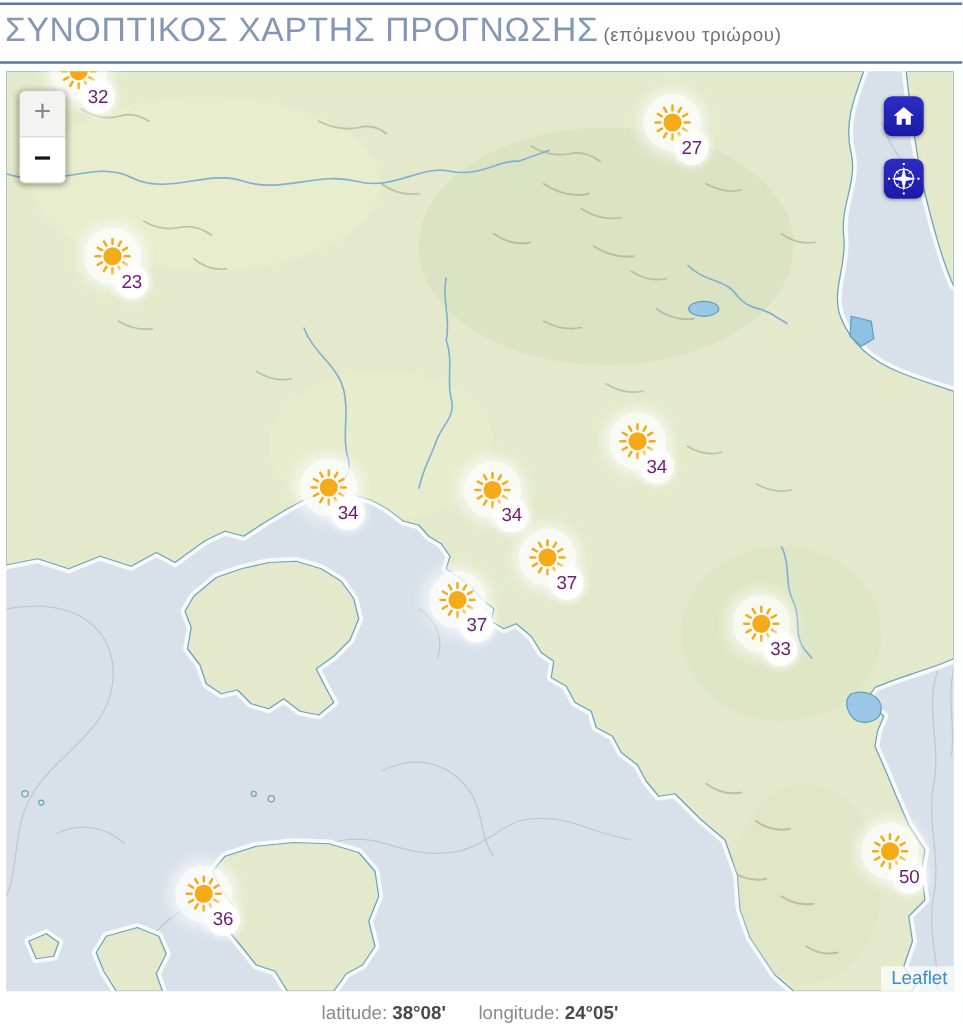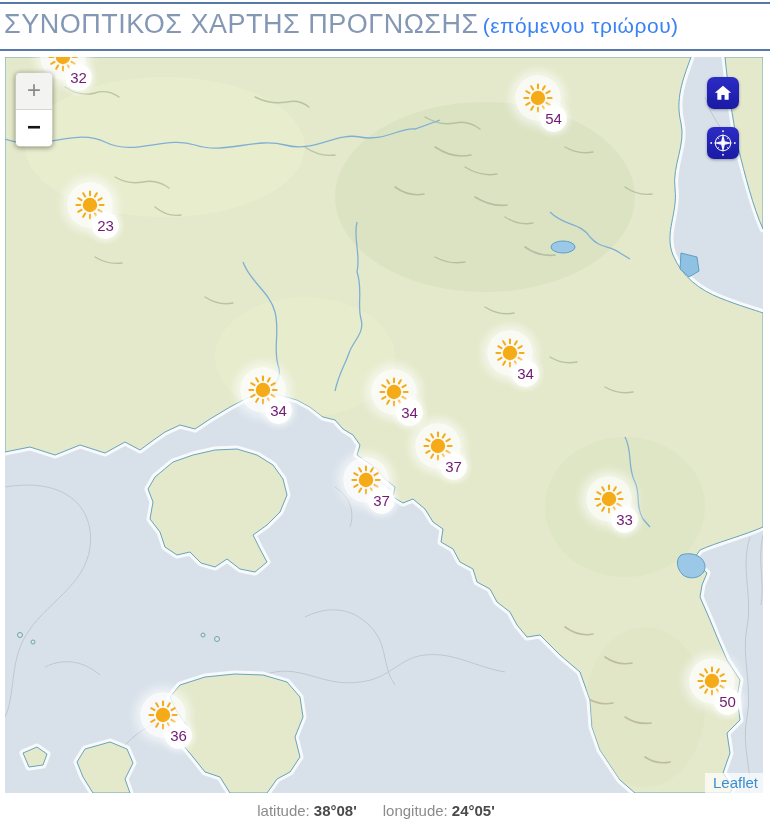--- a/index.html
+++ b/index.html
@@ -5,21 +5,21 @@
   html,body{margin:0;padding:0;background:#fff;}
   body{width:770px;height:828px;font-family:"Liberation Sans",sans-serif;}
   .page{position:relative;width:770px;height:828px;overflow:hidden;background:#fff;}
 
   
   .rule{position:absolute;left:0;right:0;height:2px;background:#5878a5;}
   .rule-top{top:2px;}
   .rule-bottom{top:49px;}
   .page-title{position:absolute;left:4px;top:9px;margin:0;font-size:27px;font-weight:400;
               color:#8498b6;letter-spacing:.5px;white-space:nowrap;}
-  .page-subtitle{font-size:21px;color:#3b82f6;font-weight:400;margin-left:4px;}
+  .page-subtitle{font-size:15px;color:#737373;font-weight:400;margin-left:4px;}
 
   
   .map{position:absolute;left:5px;top:57px;width:758px;height:736px;overflow:hidden;
        background:#d8e1ea;cursor:grab;}
   .basemap{position:absolute;left:0;top:0;width:758px;height:736px;display:block;}
 
   
   .zoom-control{position:absolute;left:10px;top:15px;width:36px;z-index:30;border-radius:5px;
                 box-shadow:0 1px 5px rgba(0,0,0,.4);overflow:hidden;border:1px solid rgba(0,0,0,.12);}
   .zoom-btn{display:block;width:36px;height:36px;text-align:center;line-height:34px;
@@ -253,21 +253,21 @@
         <line x1="10.04" y1="25.75" x2="6.14" y2="28"></line>
         <line x1="8.5" y1="20" x2="4" y2="20"></line>
         <line x1="10.04" y1="14.25" x2="6.14" y2="12"></line>
         <line x1="14.25" y1="10.04" x2="12" y2="6.14"></line>
         <line x1="20" y1="8.5" x2="20" y2="4"></line>
         <line x1="25.75" y1="10.04" x2="28" y2="6.14"></line>
         <line x1="29.96" y1="14.25" x2="33.86" y2="12"></line>
       </g>
       <circle cx="20" cy="20" r="8.5" fill="#f5ab17"></circle>
     </svg>
-    <span class="badge">54</span>
+    <span class="badge">27</span>
   </div>
         <div class="marker" style="left: 85px; top: 148px;">
     <span class="halo"></span>
     <svg class="sun-svg" viewBox="0 0 40 40">
       <g stroke="#f5ab17" stroke-width="2.4" stroke-linecap="round">
         <line x1="31.5" y1="20" x2="36" y2="20"></line>
         <line x1="29.96" y1="25.75" x2="33.86" y2="28"></line>
         <line x1="25.75" y1="29.96" x2="28" y2="33.86"></line>
         <line x1="20" y1="31.5" x2="20" y2="36"></line>
         <line x1="14.25" y1="29.96" x2="12" y2="33.86"></line>

